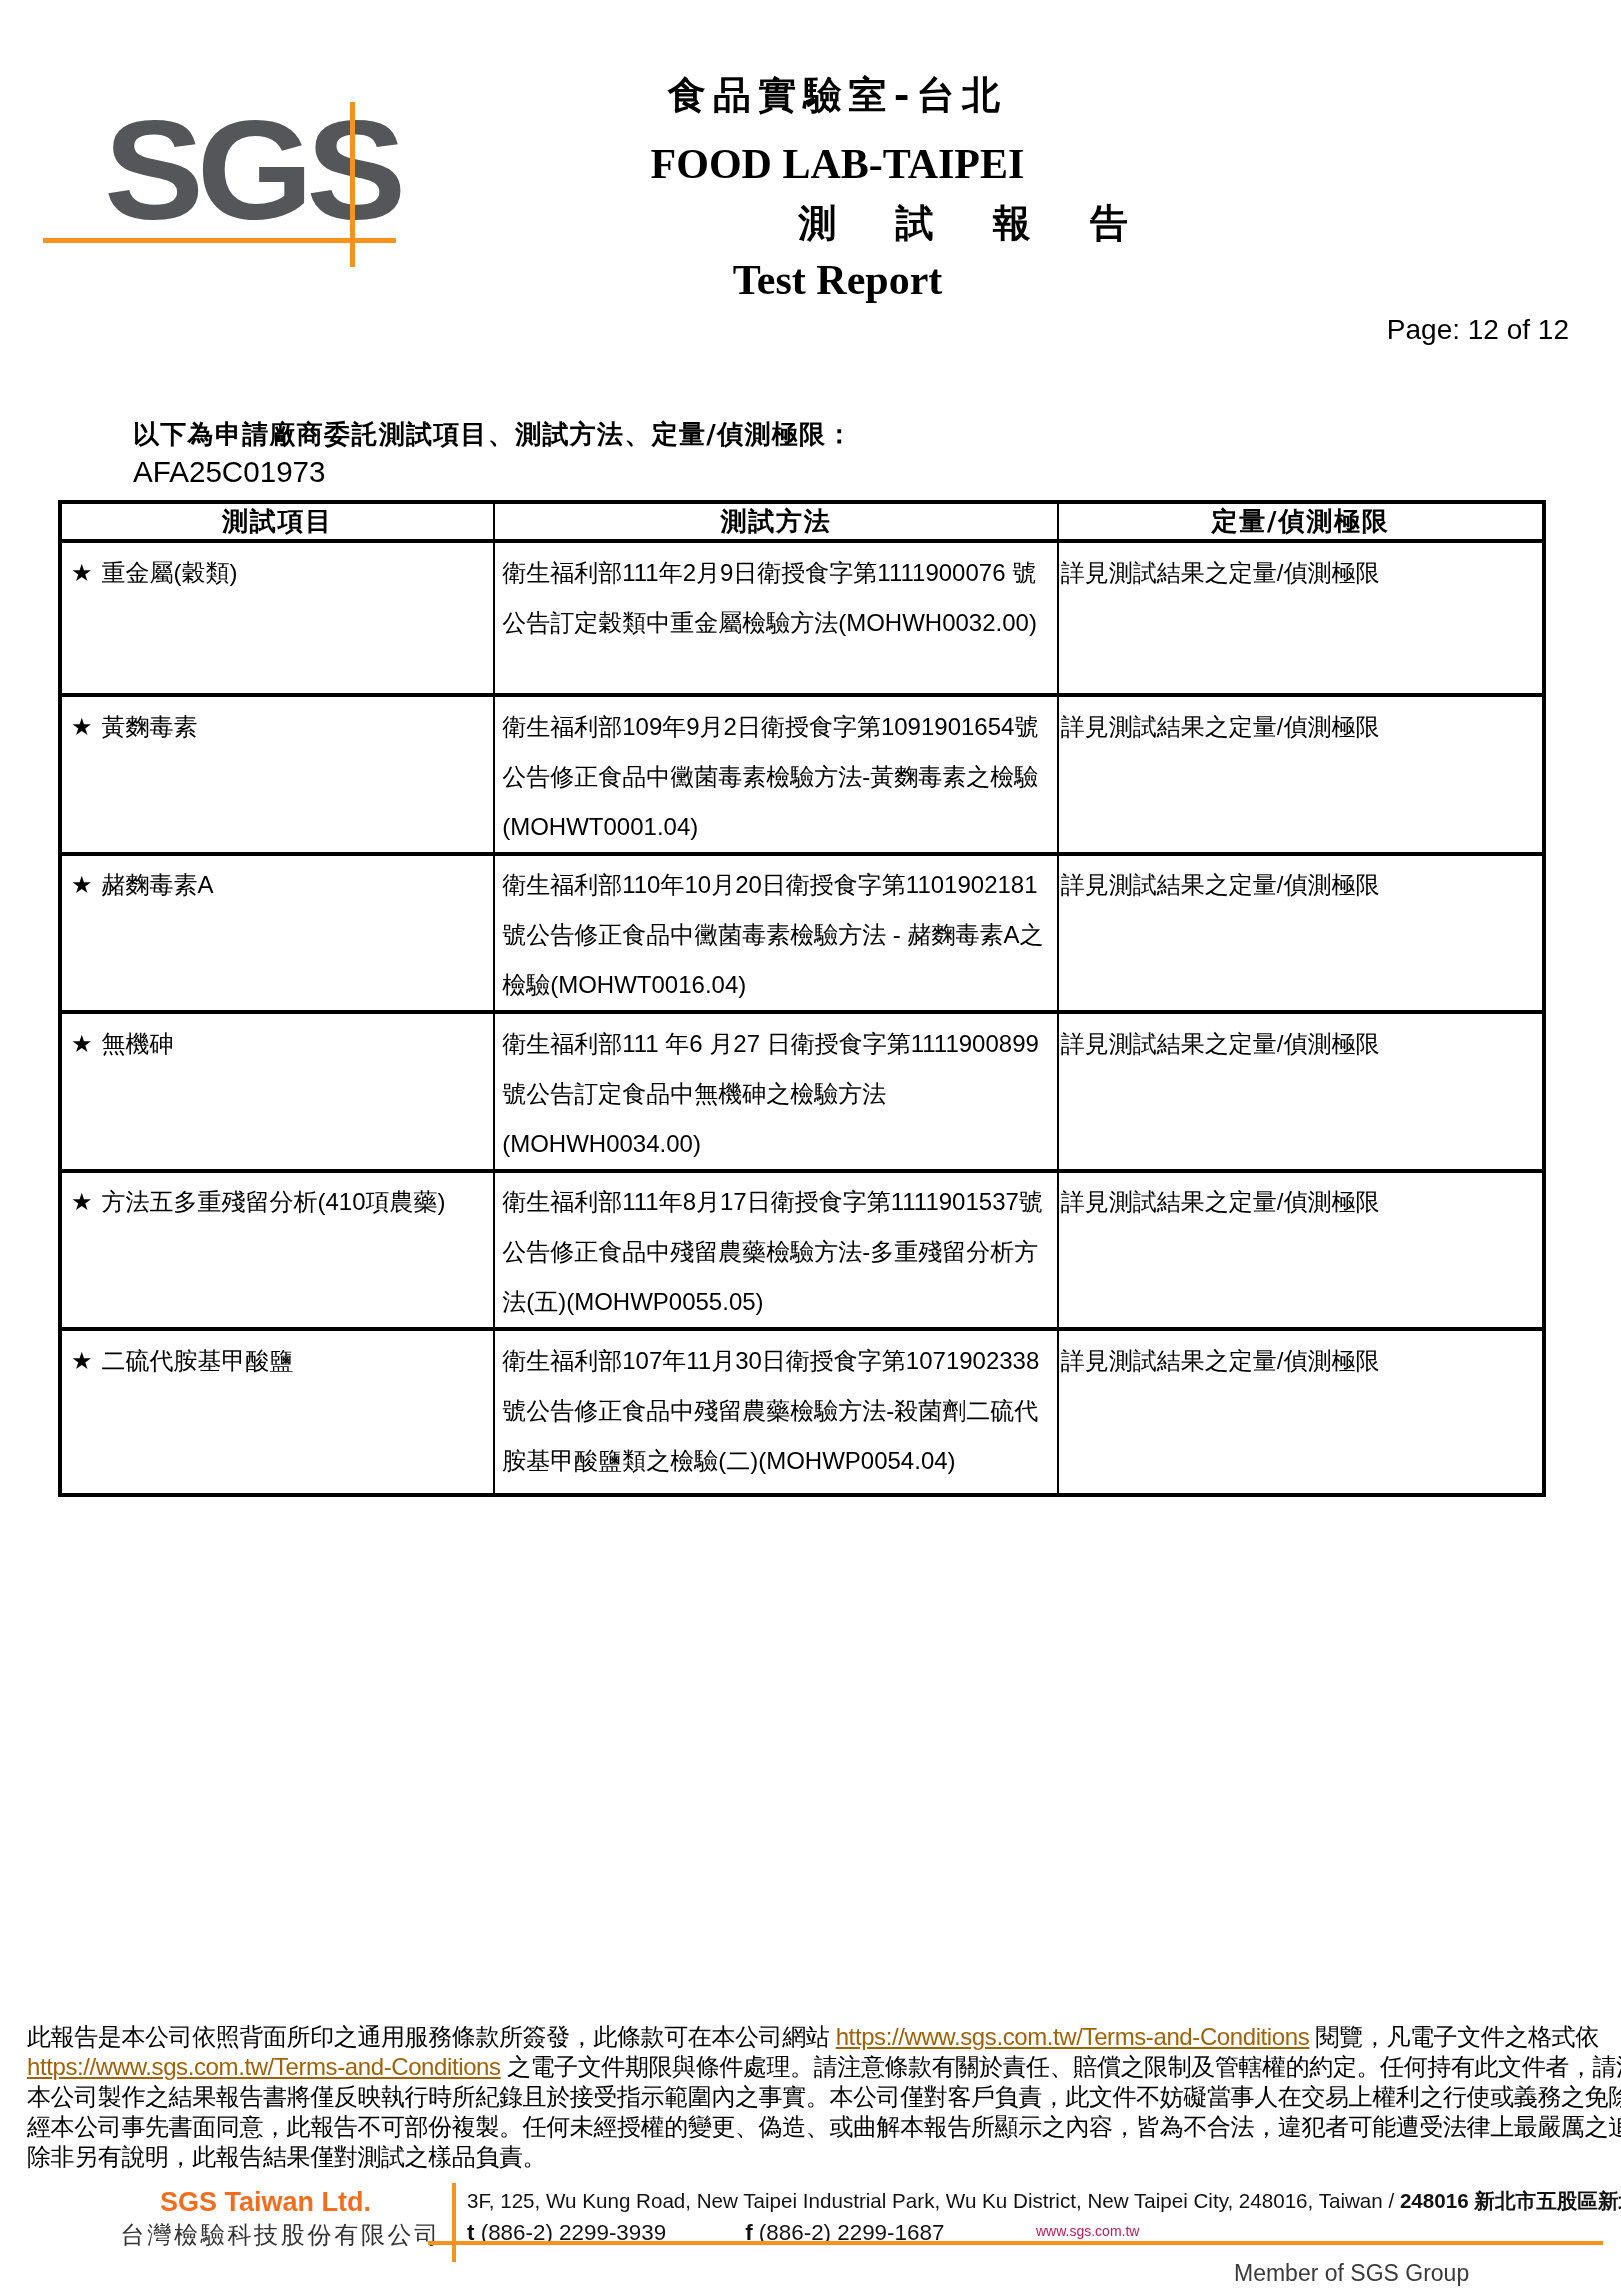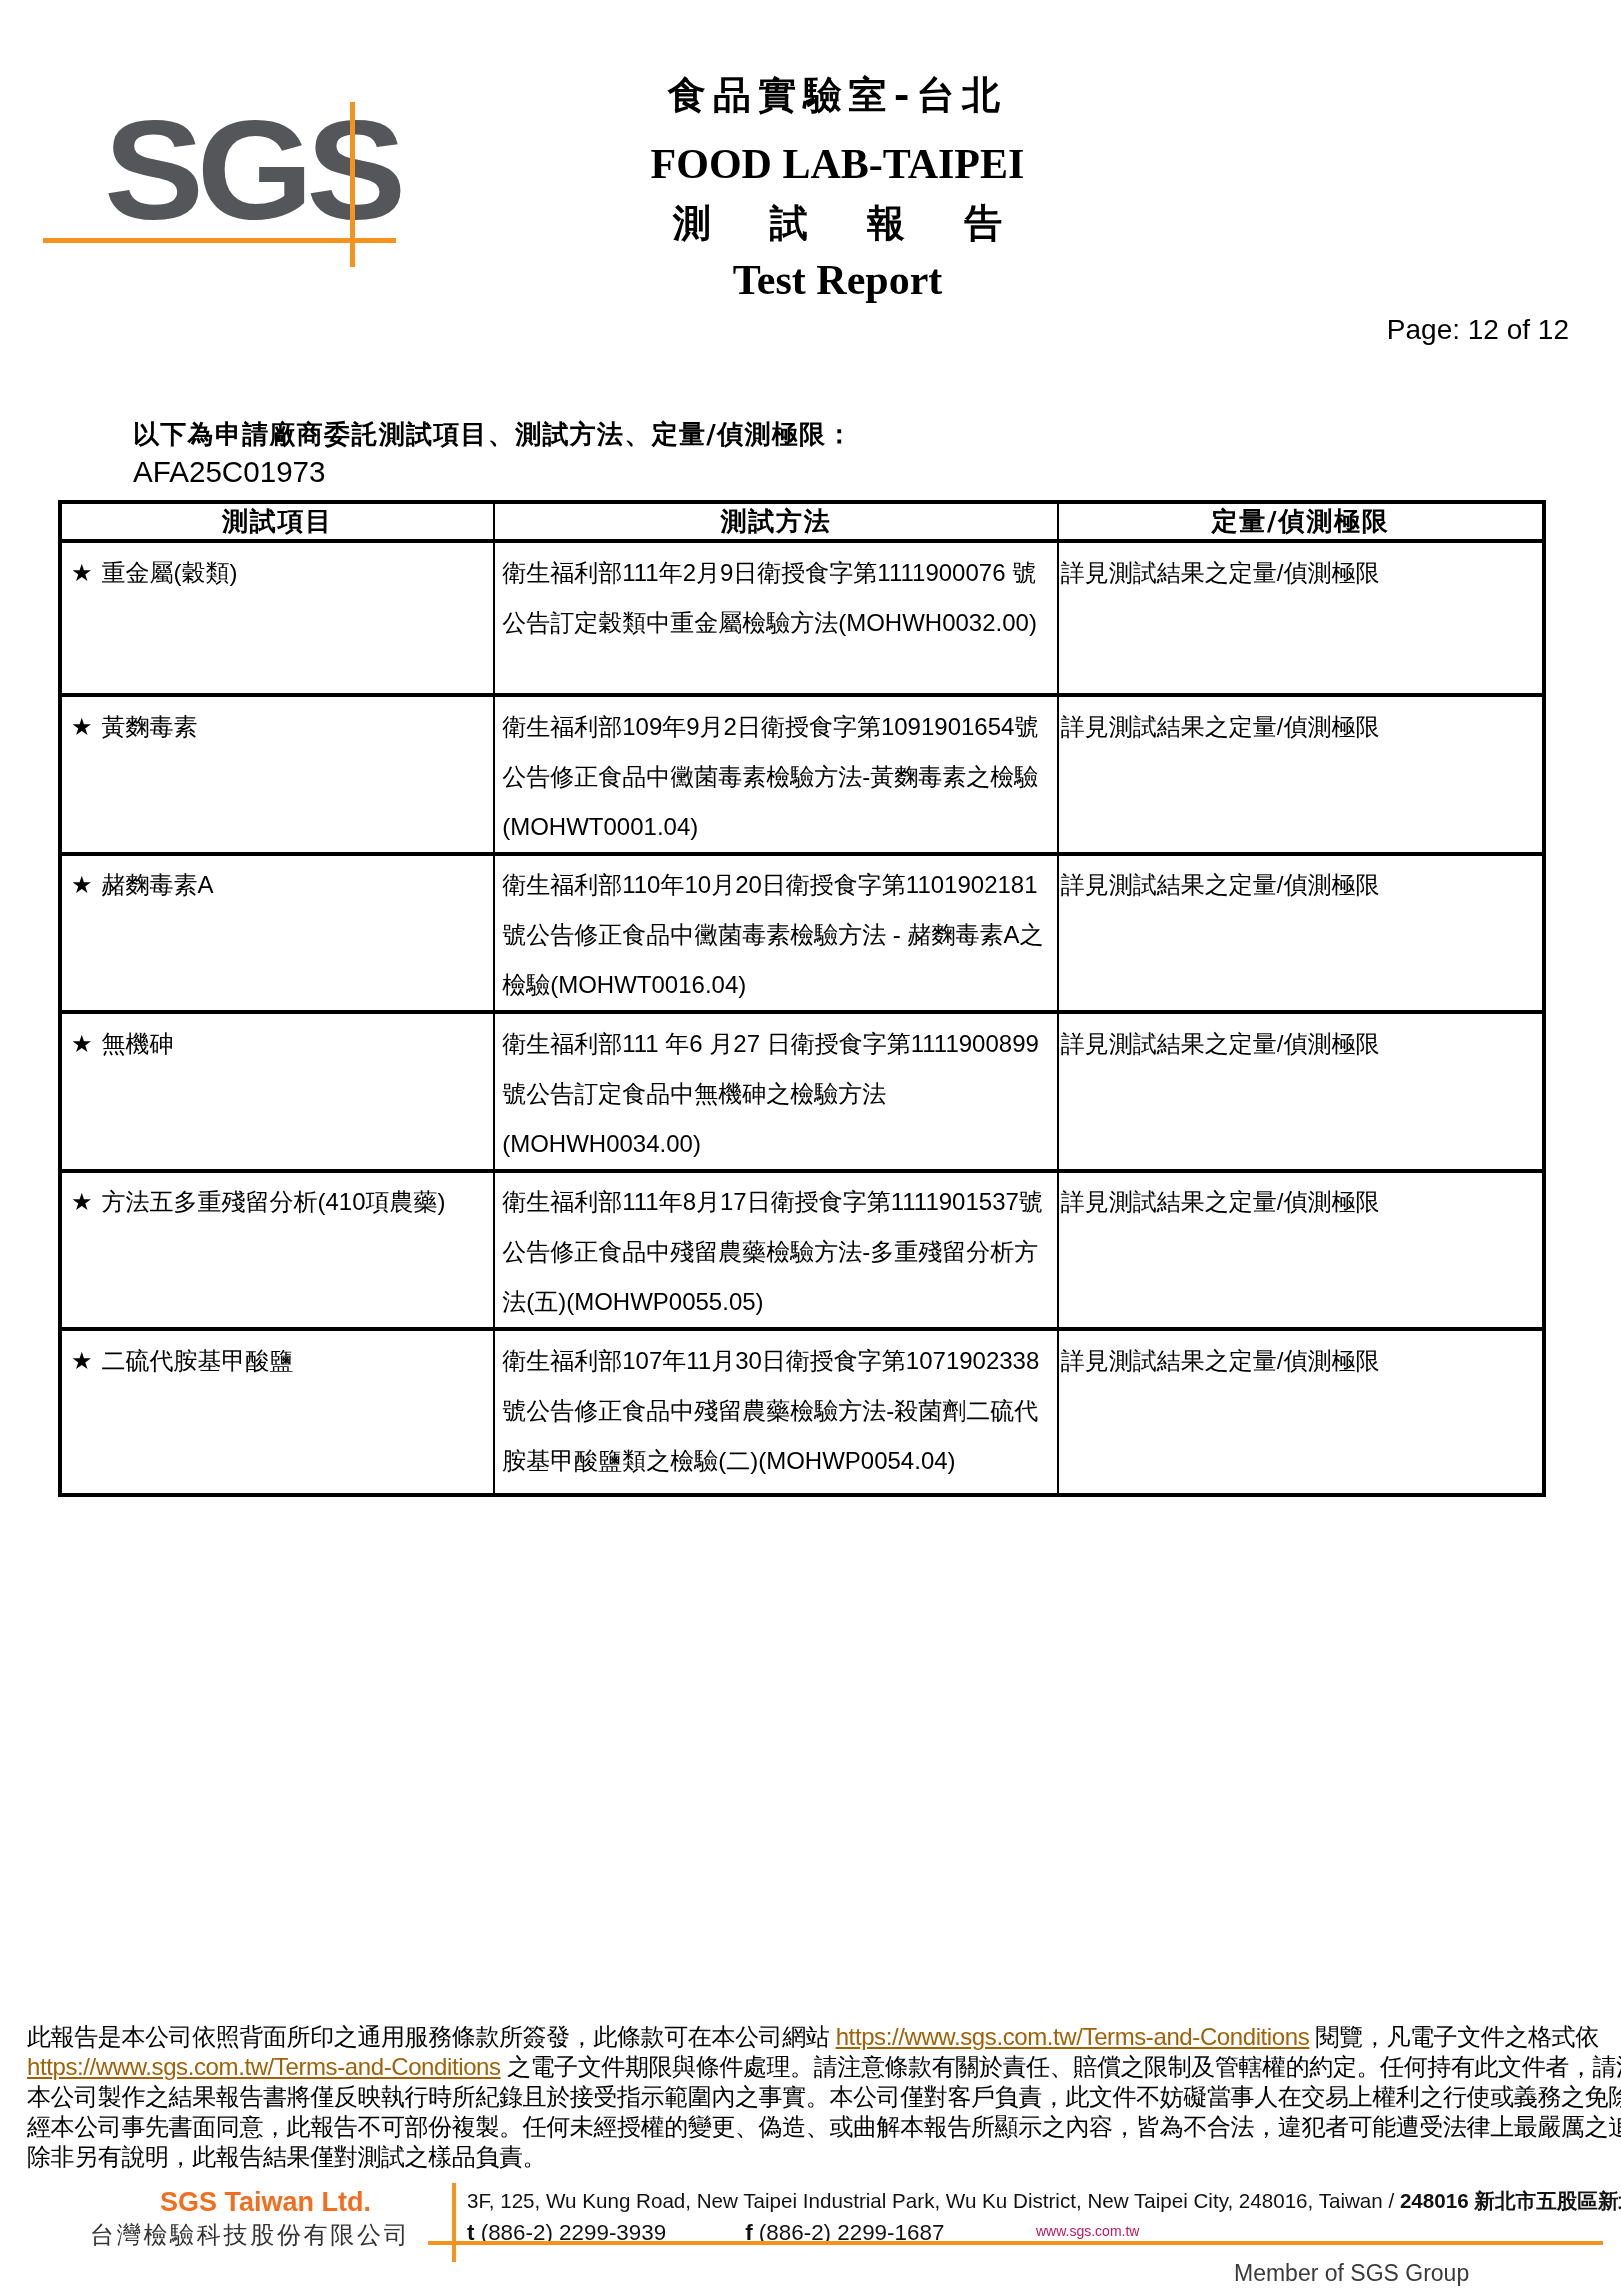--- a/index.html
+++ b/index.html
@@ -18,21 +18,21 @@
     font-size:150px; line-height:1; color:#55565A; letter-spacing:-7.2px;
     transform:scaleY(0.94); transform-origin:top left;
   }
   .logo-underline { left:43px; top:238px; width:353px; height:5.4px; background:#F6921E; }
   .logo-vline    { left:350px; top:102px; width:5.4px; height:165px; background:#F6921E; }
 
   
   .titles { left:524px; top:70px; width:627px; text-align:center; }
   .t-zh1 { font-family:"DejaVu Serif", serif; font-weight:bold; font-size:38px; letter-spacing:7.2px; }
   .t-en1 { font-family:"Liberation Serif", serif; font-weight:bold; font-size:42px; margin-top:19px; }
-  .t-zh2 { font-family:"DejaVu Serif", serif; font-weight:bold; font-size:38px; letter-spacing:23px; margin-top:9.9px; text-indent:23px;}
+  .t-zh2 { font-family:"DejaVu Serif", serif; font-weight:bold; font-size:38px; letter-spacing:23px; margin-top:9.9px; text-indent:23px;text-align:right;}
   .t-en2 { font-family:"Liberation Serif", serif; font-weight:bold; font-size:42px; margin-top:7.2px; }
 
   .page-label { left:1254px; top:314px; width:315px; text-align:right; font-size:28px; }
 
   
   .intro-note { left:133px; top:417px; font-family:"DejaVu Serif", serif; font-weight:bold; font-size:26px; letter-spacing:1.3px; }
   .report-no  { left:133px; top:455px; font-size:29.6px; }
 
   
   table.main {
@@ -63,21 +63,21 @@
   tr.r5 td { height:152px; }
   tr.r6 td { height:166px; }
 
   
   .disclaimer { left:27px; top:2022px; width:1581px; font-size:24px; line-height:30px; letter-spacing:-0.4px; }
   .disclaimer .dl { white-space:nowrap; }
   .disclaimer a { color:#a16207; text-decoration:underline; }
 
   
   .f-company-en { left:90px; top:2187px; width:351px; text-align:center; color:#F26E1E; font-weight:bold; font-size:27px; }
-  .f-company-zh { left:90px; top:2219px; width:351px; text-align:left; color:#333; font-size:24px; letter-spacing:2.7px; }
+  .f-company-zh { left:90px; top:2219px; width:351px; text-align:right; color:#333; font-size:24px; letter-spacing:2.7px; }
   .f-vline { left:452px; top:2183px; width:3.6px; height:79px; background:#F6921E; }
   .f-address { left:467px; top:2187px; width:1146px; font-size:20.6px; white-space:nowrap; color:#111; }
   .f-address .zh { font-weight:bold; }
   .f-phone { left:467px; top:2220px; font-size:22.4px; color:#111; }
   .f-phone .lbl { font-weight:bold; }
   .f-phone .fax { margin-left:79px; }
   .f-web { left:1036px; top:2223px; font-size:14px; color:#be185d; }
   .f-hline { left:428px; top:2241px; width:1175px; height:3.6px; background:#F6921E; }
   .f-member { left:1234px; top:2260px; font-size:23px; color:#3a3a3a; }
 </style>

